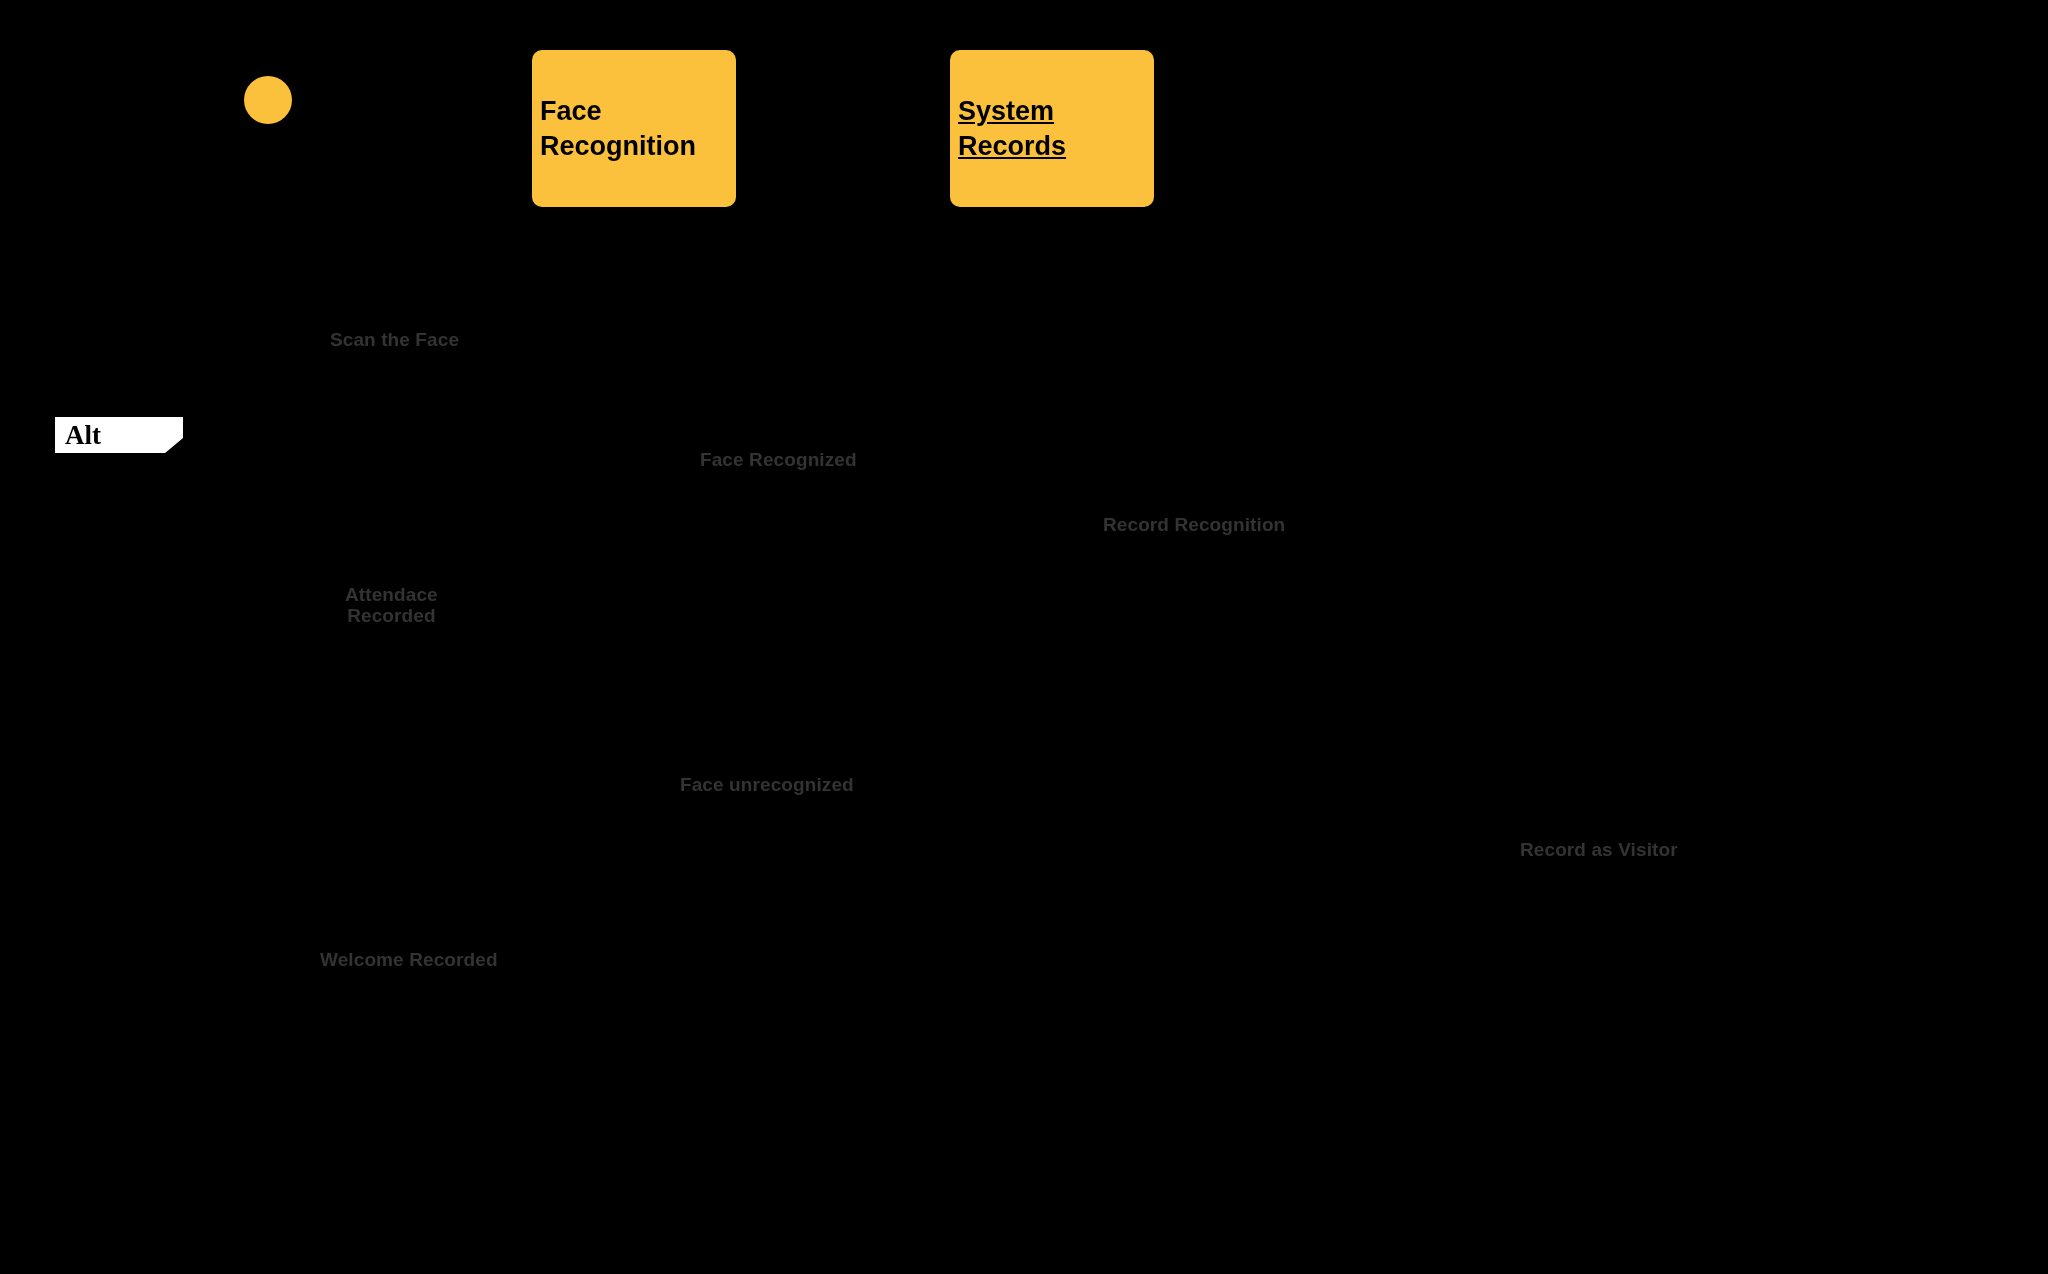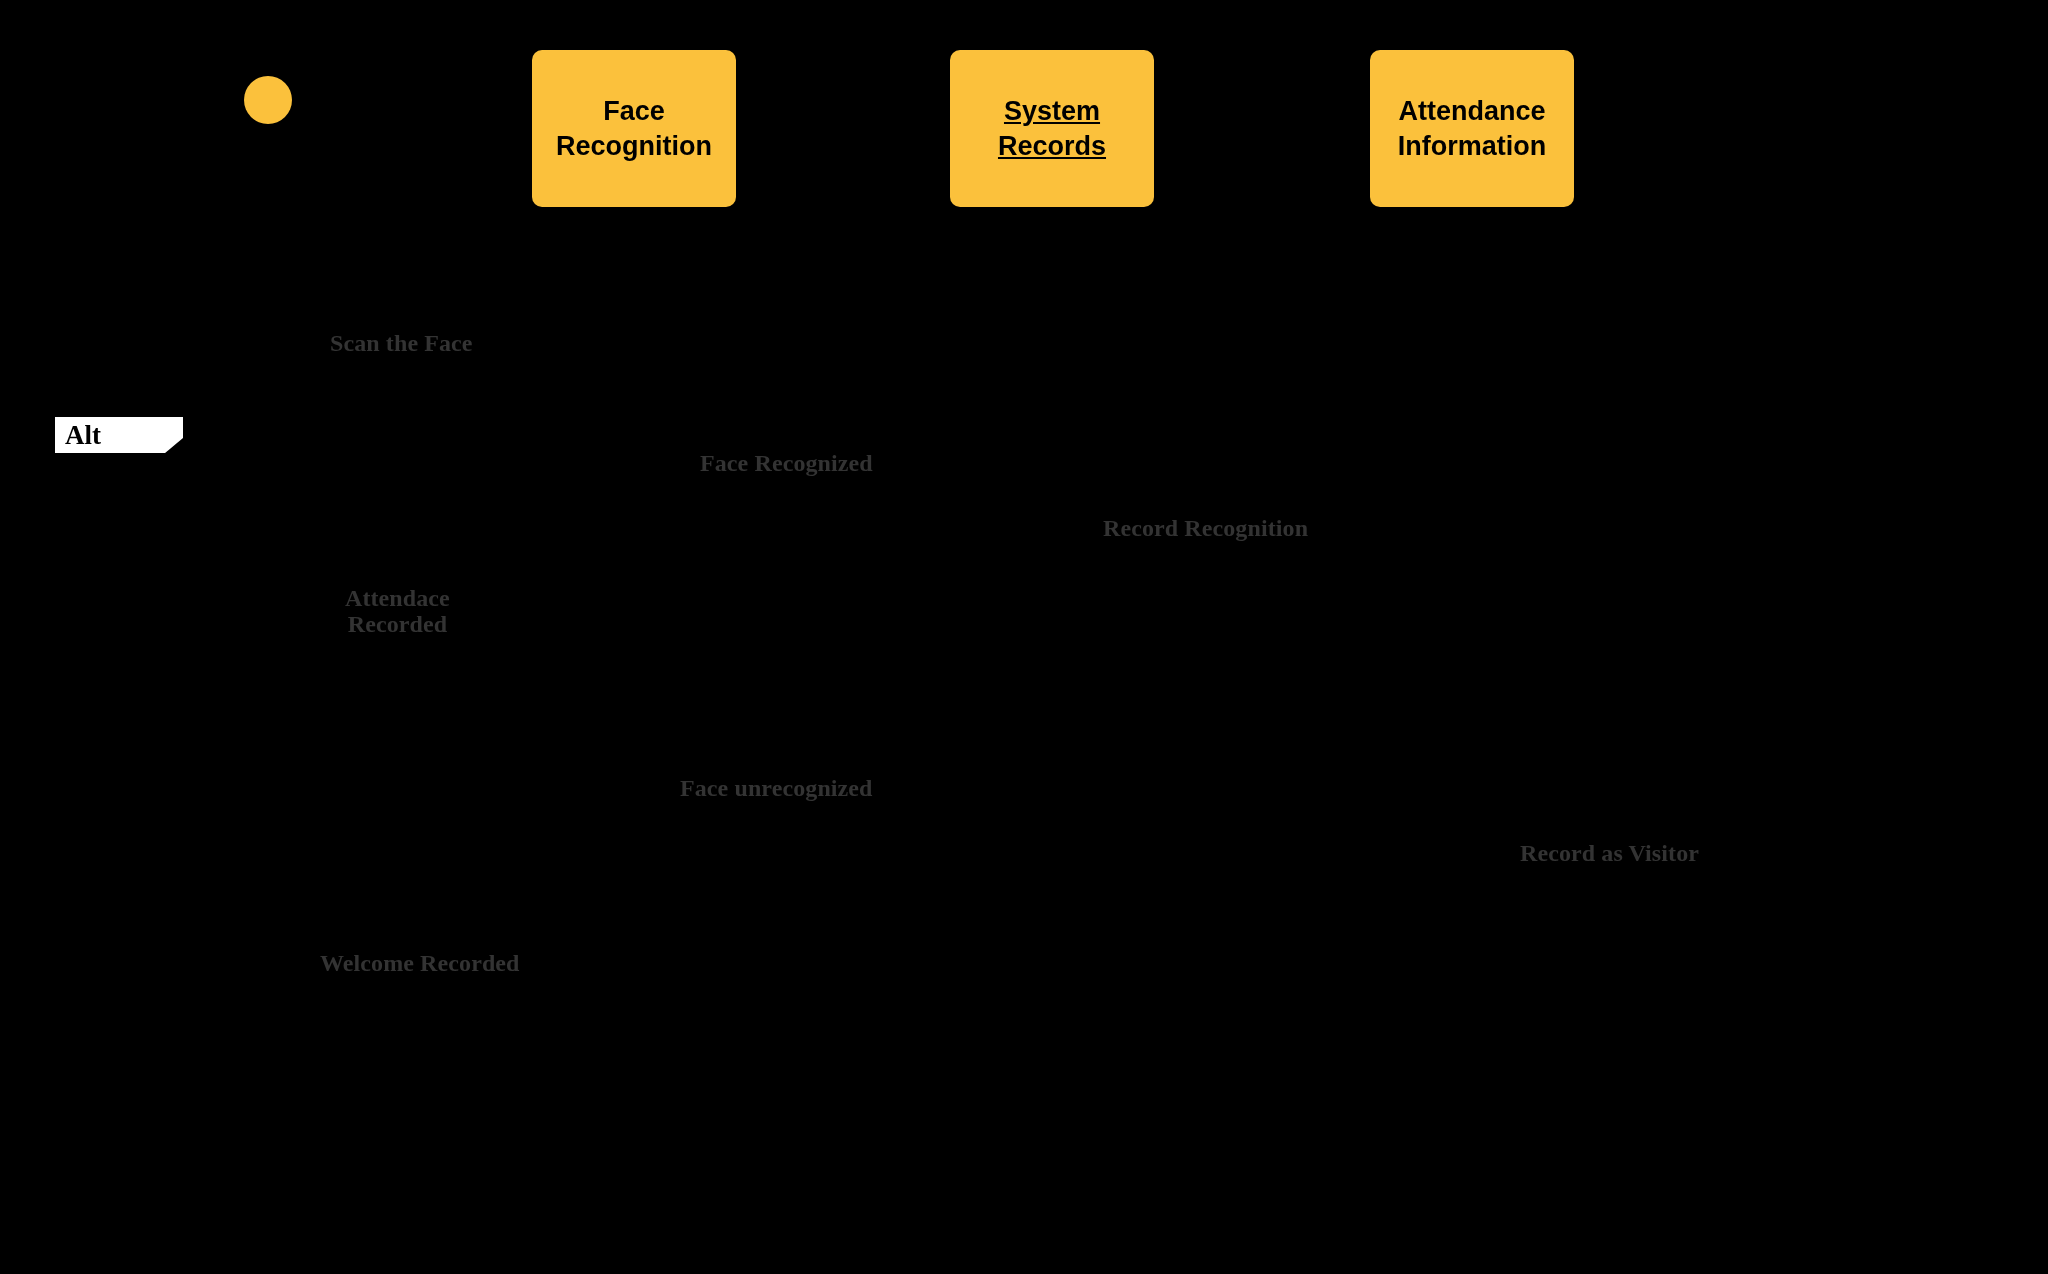--- a/index.html
+++ b/index.html
@@ -55,21 +55,20 @@
   }
 
   
   .participant {
     position: absolute;
     background: #FBC13C;
     border-radius: 10px;
     display: flex;
     align-items: center;
     justify-content: center;
-    text-align: center;
     color: #000000;
     font-size: 27px;
     font-weight: bold;
     line-height: 1.27;
     box-sizing: border-box;
     padding: 20px 8px;
   }
 
   
   .lifeline {
@@ -91,26 +90,25 @@
     height: 0;
     border-top: 9px solid transparent;
     border-bottom: 9px solid transparent;
   }
   .msg-head.right { border-left: 16px solid #000000; }
   .msg-head.left  { border-right: 16px solid #000000; }
 
   .msg-label {
     position: absolute;
     color: #333333;
-    font-size: 24px;
+    font-size: 19px;
     font-weight: bold;
     line-height: 1.1;
     white-space: pre-line;
     letter-spacing: 0.1px;
-    font-family: Liberation Serif, serif;
   }
   .msg-label.center { text-align: center; }
 
   
   .frag-box {
     position: absolute;
     border: 3px solid #000000;
     box-sizing: border-box;
     background: transparent;
   }
@@ -162,24 +160,20 @@
   <div class="participant" style="left:532px; top:50px; width:204px; height:157px;">
     <span>Face
 Recognition</span>
   </div>
 
   <div class="participant" style="left:950px; top:50px; width:204px; height:157px;text-decoration:underline;">
     <span>System
 Records</span>
   </div>
 
-  <div class="participant" style="left:1370px; top:50px; width:204px; height:157px;">
-    <span>Attendance
-Information</span>
-  </div>
 
 
   <div class="frag-box" style="left:55px; top:408px; width:1960px; height:640px;"></div>
   <div class="frag-divider" style="left:55px; top:730px; width:1960px;"></div>
   <div class="frag-tab" style="left:55px; top:417px; width:128px; height:36px;font-family:Liberation Serif, serif;">
     <span>Alt</span>
   </div>
   <div class="frag-guard" style="left:200px; top:452px;"></div>
   <div class="frag-guard" style="left:200px; top:740px;"></div>
 

